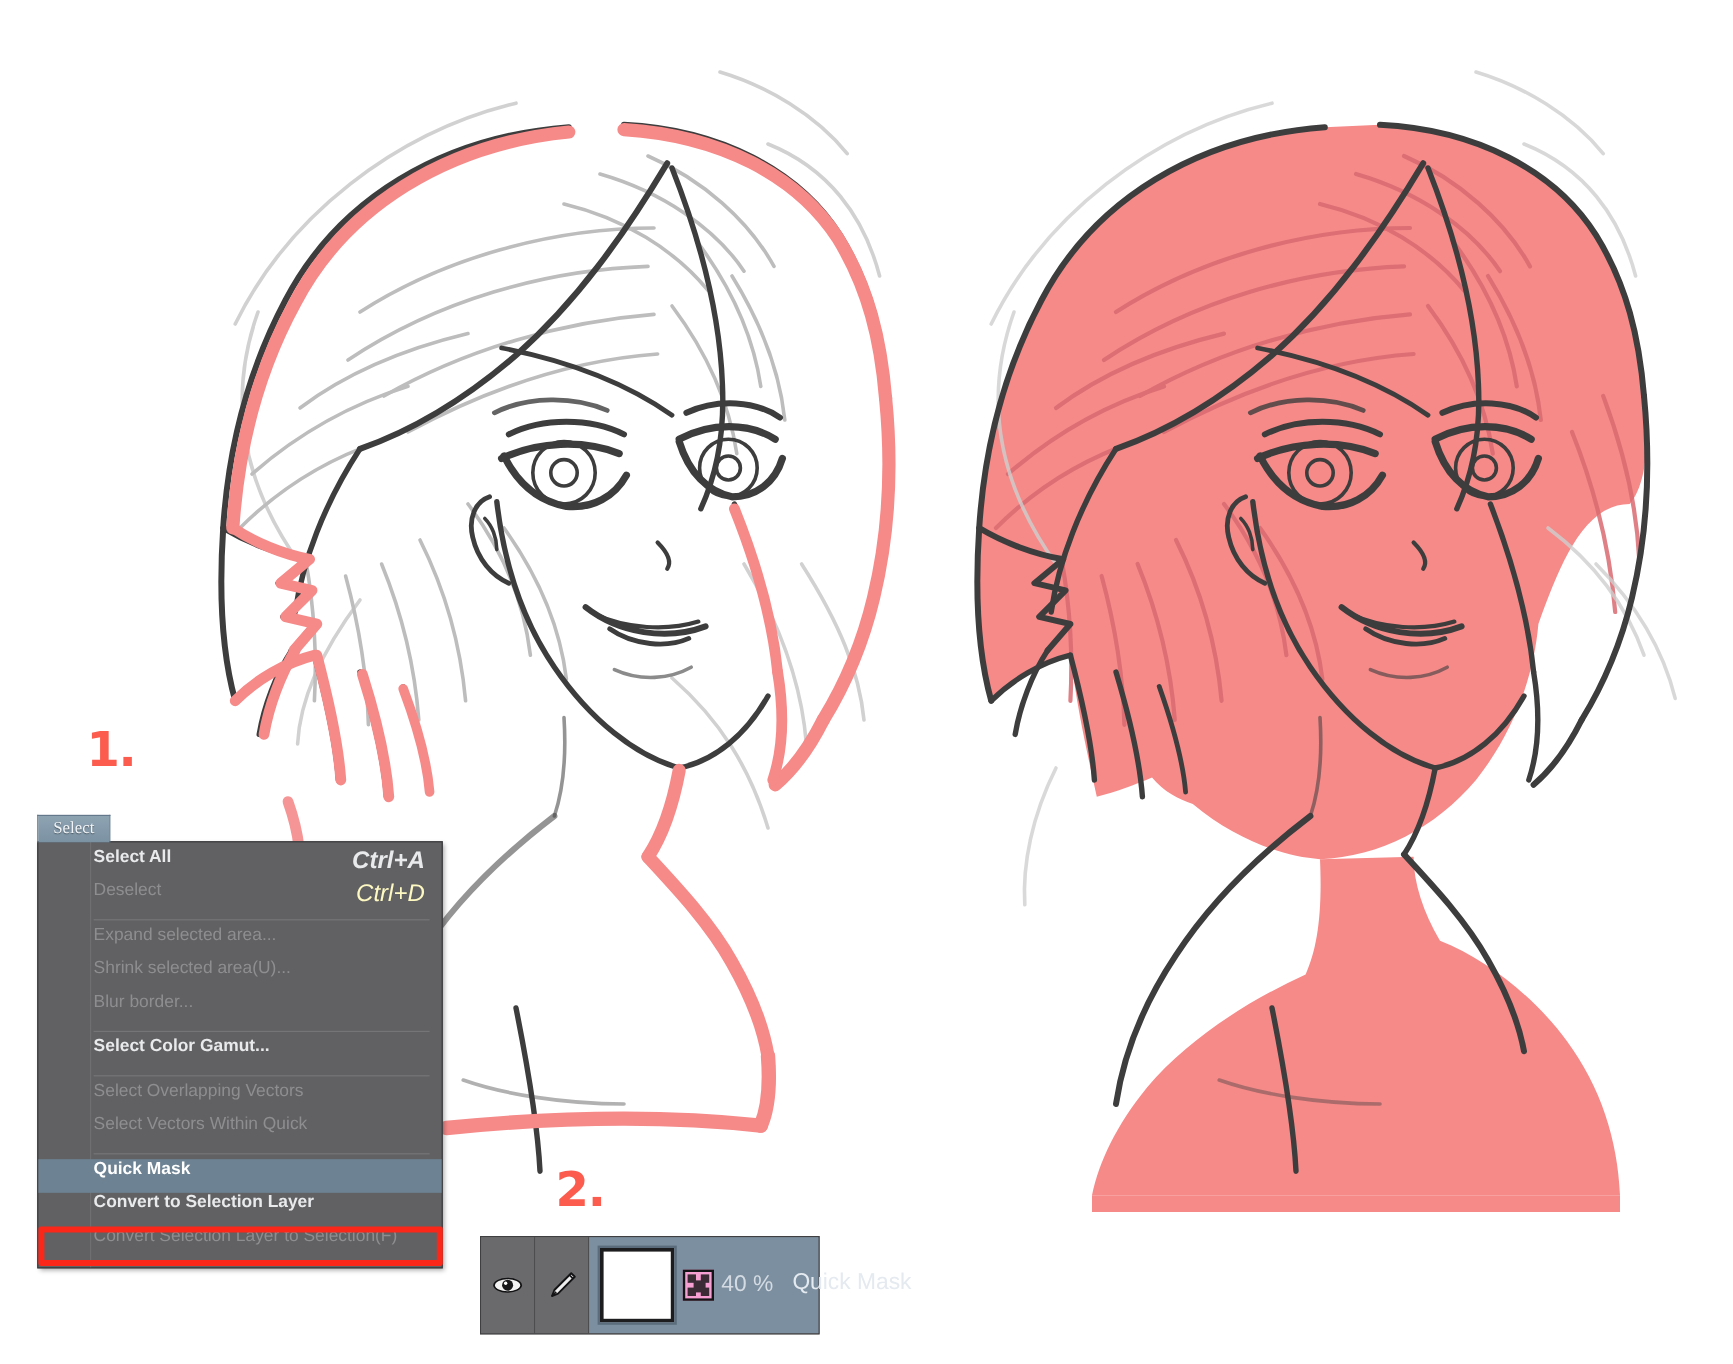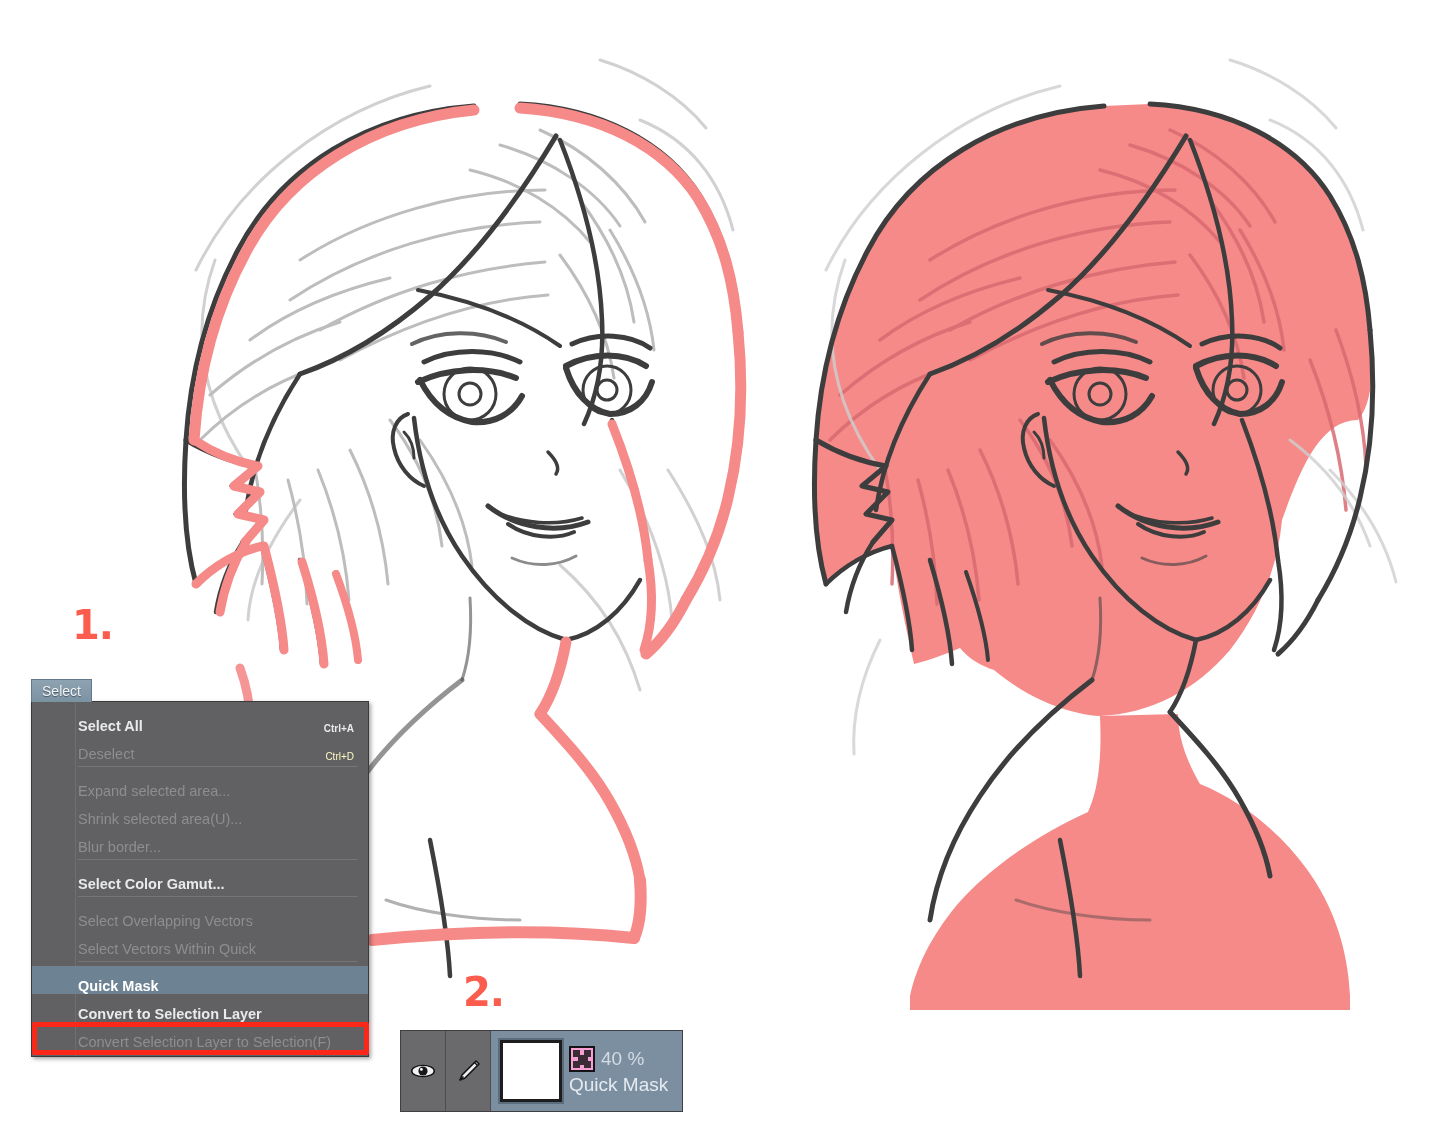--- a/index.html
+++ b/index.html
@@ -50,20 +50,21 @@
     border: 1px solid #63788a;
     border-bottom: none;
     box-sizing: border-box;
     display: flex;
     align-items: center;
     justify-content: center;
     color: #f2f5f7;
     font-size: 14px;
     text-shadow: 0 1px 1px rgba(0,0,0,.45);
     z-index: 20;
+    font-family: Liberation Serif, serif;
   }
 
   
   .menu-panel {
     position: absolute;
     left: 31px;
     top: 701px;
     width: 338px;
     background: #616163;
     border: 1px solid #3a3a3c;
@@ -78,33 +79,34 @@
     top: 0;
     bottom: 0;
     width: 43px;
     border-right: 1px solid #6f6f72;
     pointer-events: none;
   }
   .menu-item {
     position: relative;
     height: 28px;
     display: flex;
-    align-items: flex-end;
+    align-items: flex-start;
     padding: 0 14px 0 46px;
     box-sizing: border-box;
     font-size: 14.5px;
     color: #e9eaec;
     white-space: nowrap;
   }
   .menu-item .mi-label { flex: 1 1 auto; }
   .menu-item .mi-shortcut {
     flex: 0 0 auto;
     margin-left: 16px;
-    font-size: 10px;
+    font-size: 20px;
     font-weight: bold;
+    font-style: italic;
   }
   .menu-item.bold .mi-label { font-weight: bold; }
   .menu-item.disabled { color: #8e8e91; }
   .menu-item.disabled .mi-shortcut { font-weight: normal; color: #fef9c3; }
   .menu-item.highlight {
     background: #6d8293;
     color: #ffffff;
   }
   .menu-sep {
     height: 1px;
@@ -162,23 +164,23 @@
     border: 3px solid #1d1d1f;
     outline: 2px solid #5b6d7d;
     box-sizing: border-box;
     margin-left: 5px;
     flex: 0 0 auto;
   }
   .ls-meta {
     flex: 1 1 auto;
     margin-left: 7px;
     display: flex;
-    flex-direction: column;
+    flex-direction: row;
     justify-content: center;
-    gap: 2px;
+    gap: 16px;
   }
   .ls-meta-top {
     display: flex;
     align-items: center;
     gap: 6px;
   }
   .qm-swatch {
     width: 26px;
     height: 26px;
     background: #f59fd2;

